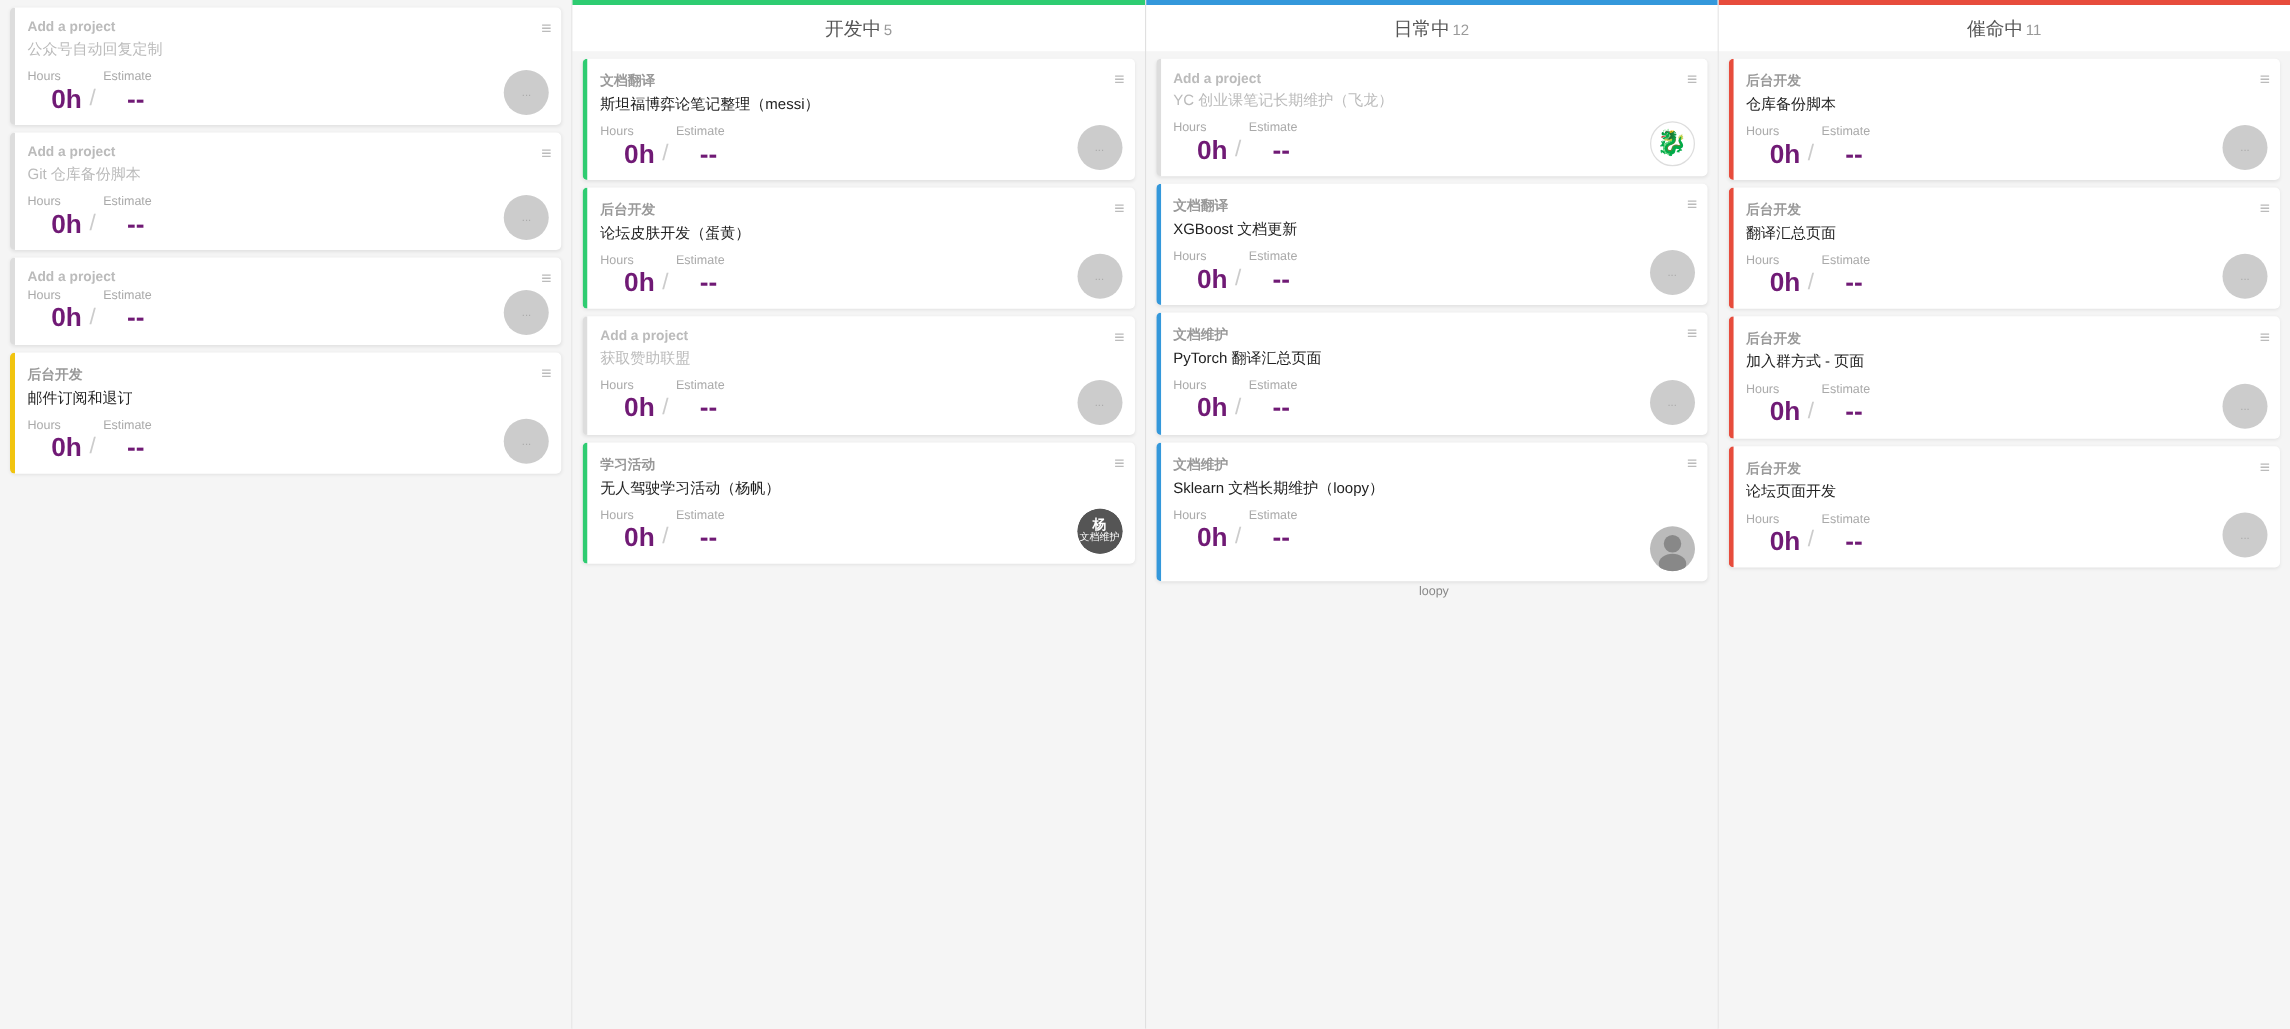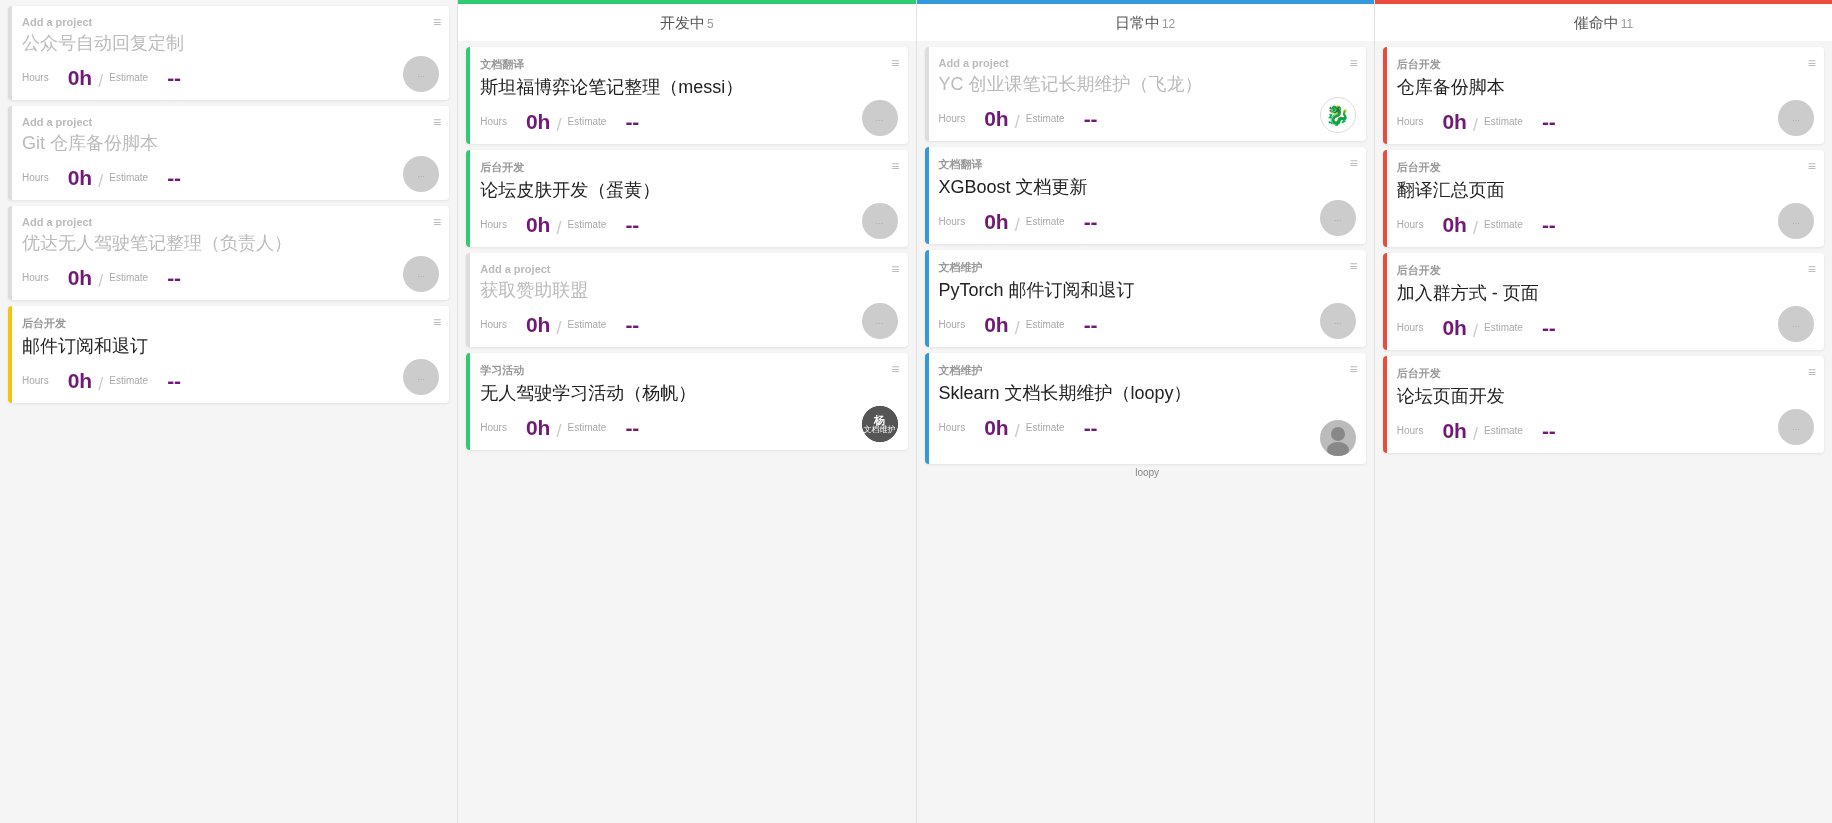--- a/index.html
+++ b/index.html
@@ -57,33 +57,34 @@
       border-left: 4px solid transparent;
       position: relative;
     }
     .card-project-tag {
       font-size: 11px;
       color: #999;
       margin-bottom: 3px;
       font-weight: bold;
     }
     .card-title {
-      font-size: 18px;
+      font-size: 12px;
       font-weight: 500;
       color: #222;
       margin-bottom: 8px;
     }
     .card-meta {
       display: flex;
       align-items: center;
       gap: 0;
     }
     .meta-block {
       display: flex;
-      align-items: center;
+      flex-direction: column;
+      align-items: flex-start;
     }
     .meta-label {
       font-size: 10px;
       color: #aaa;
     }
     .meta-value {
       font-size: 21px;
       font-weight: 600;
       color: #701a75;
       line-height: 1.2;
@@ -179,21 +180,20 @@
         <span class="meta-value">--</span>
       </div>
     </div>
           <div class="meta-avatar" style="background: rgb(204, 204, 204);">
             <div style="font-size:9px;color:#aaa;">...</div>
           </div>
         </div>
         <div class="card add-project">
           <div class="card-menu">≡</div>
           <div class="card-project-tag">Add a project</div>
-          <div class="card-title">优达无人驾驶笔记整理（负责人）</div>
           <div class="card-meta">
       <div class="meta-block">
         <span class="meta-label">Hours</span>
         <span class="meta-value">0h</span>
       </div>
       <span class="meta-sep">/</span>
       <div class="meta-block">
         <span class="meta-label">Estimate</span>
         <span class="meta-value">--</span>
       </div>
@@ -344,21 +344,21 @@
         <span class="meta-value">--</span>
       </div>
     </div>
           <div class="meta-avatar" style="background: rgb(204, 204, 204);">
             <div style="font-size:9px;color:#aaa;">...</div>
           </div>
         </div>
         <div class="card">
           <div class="card-menu">≡</div>
           <div class="card-project-tag">文档维护</div>
-          <div class="card-title">PyTorch 邮件订阅和退订</div>
+          <div class="card-title">PyTorch 翻译汇总页面</div>
           <div class="card-meta">
       <div class="meta-block">
         <span class="meta-label">Hours</span>
         <span class="meta-value">0h</span>
       </div>
       <span class="meta-sep">/</span>
       <div class="meta-block">
         <span class="meta-label">Estimate</span>
         <span class="meta-value">--</span>
       </div>

